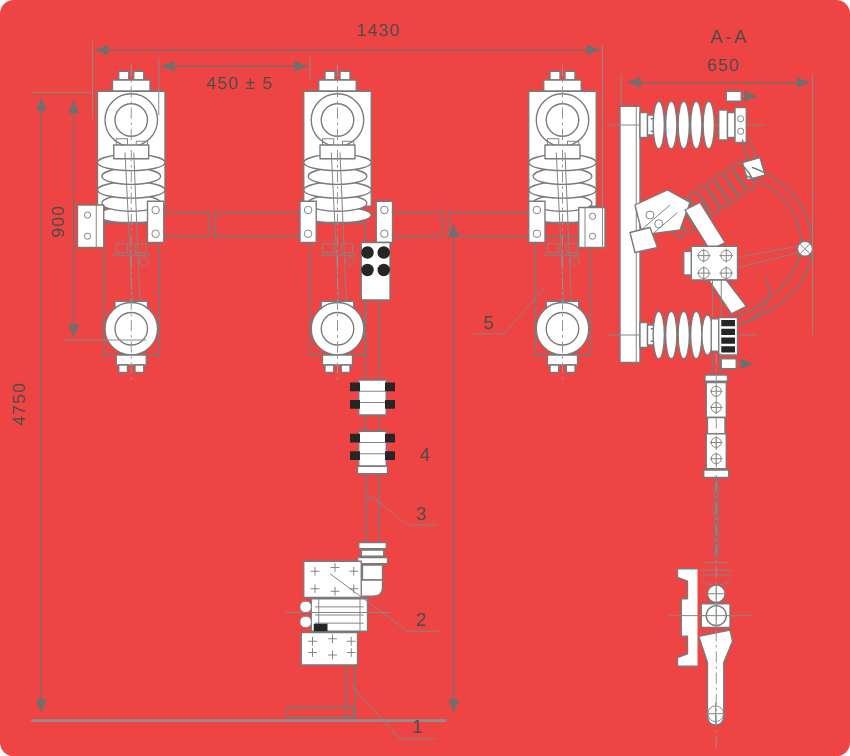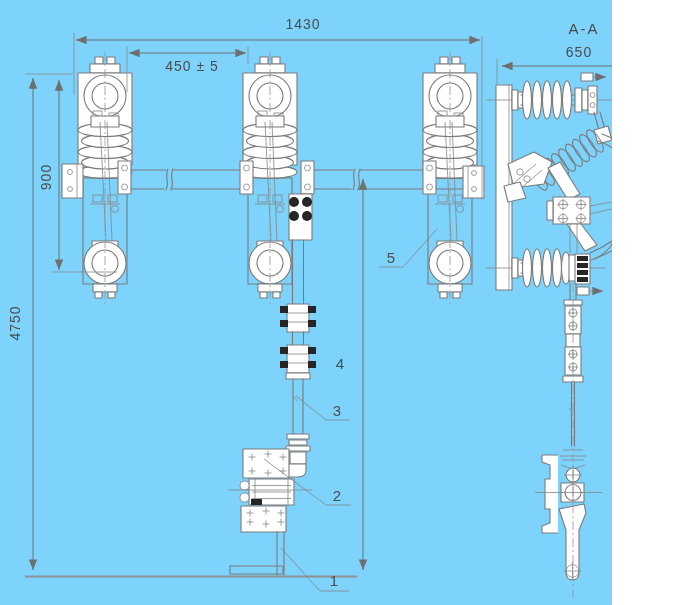--- a/index.html
+++ b/index.html
@@ -1,17 +1,17 @@
 <!DOCTYPE html>
 <html><head>
 <meta charset="utf-8">
 <style>
   html,body{margin:0;padding:0;background:#ffffff;}
-  .stage{position:relative;width:612px;height:605px;background:#7dd3fc;overflow:hidden;
-         font-family:"Liberation Sans", sans-serif;}
+  .stage{position:relative;width:680px;height:605px;background:#ef4444;overflow:hidden;
+         font-family:"Liberation Sans", sans-serif;border-radius:11px;}
   svg{display:block}
   .ln  {stroke:#7a7a7a;stroke-width:1.1;fill:none;stroke-linecap:round;stroke-linejoin:round;}
   .lnf {stroke:#7a7a7a;stroke-width:1.1;fill:#ffffff;stroke-linejoin:round;}
   .fine{stroke:#858585;stroke-width:0.8;fill:none;}
   .finef{stroke:#858585;stroke-width:0.8;fill:#ffffff;}
   .cl  {stroke:#949494;stroke-width:0.8;fill:none;stroke-dasharray:9 3 2 3;}
   .dim {stroke:#6f6f6f;stroke-width:1;fill:none;}
   .ext {stroke:#8a8a8a;stroke-width:0.8;fill:none;}
   .dk  {fill:#262626;stroke:none;}
   .ground{stroke:#8f8f8f;stroke-width:2.2;fill:none;}

